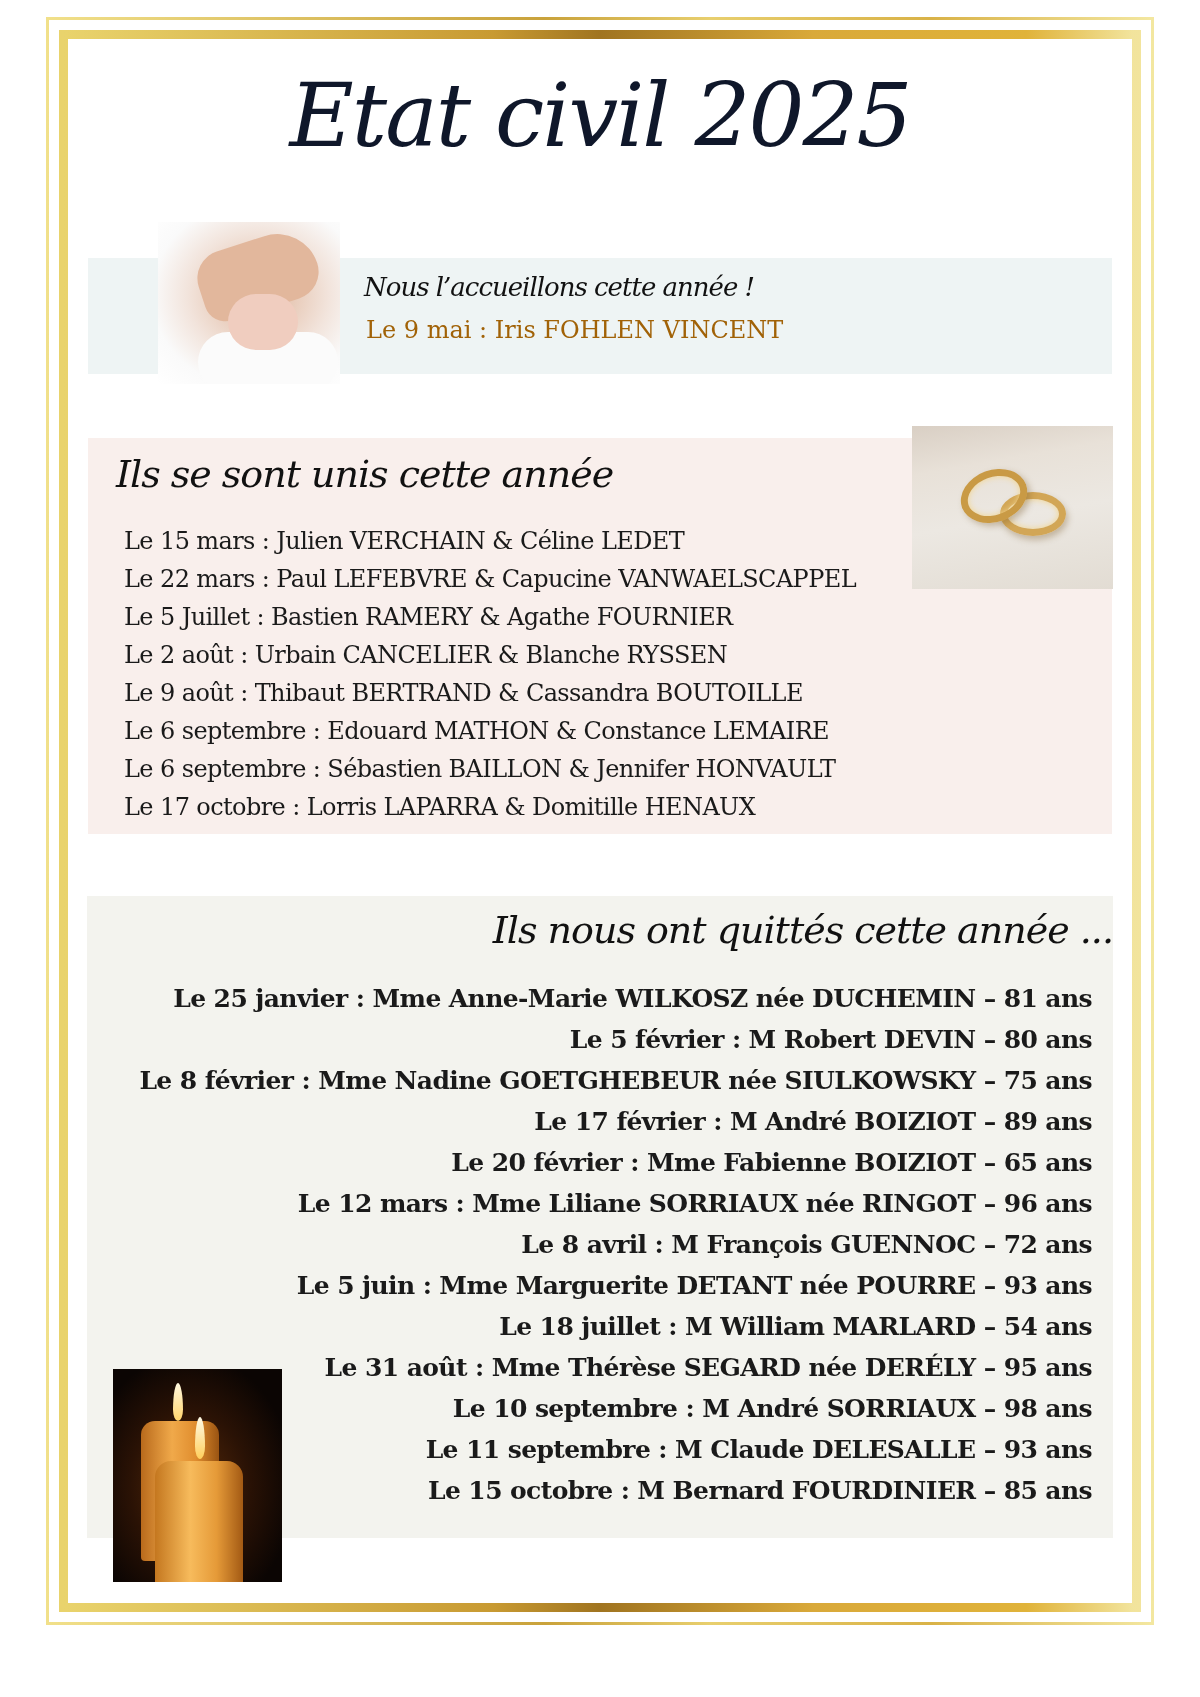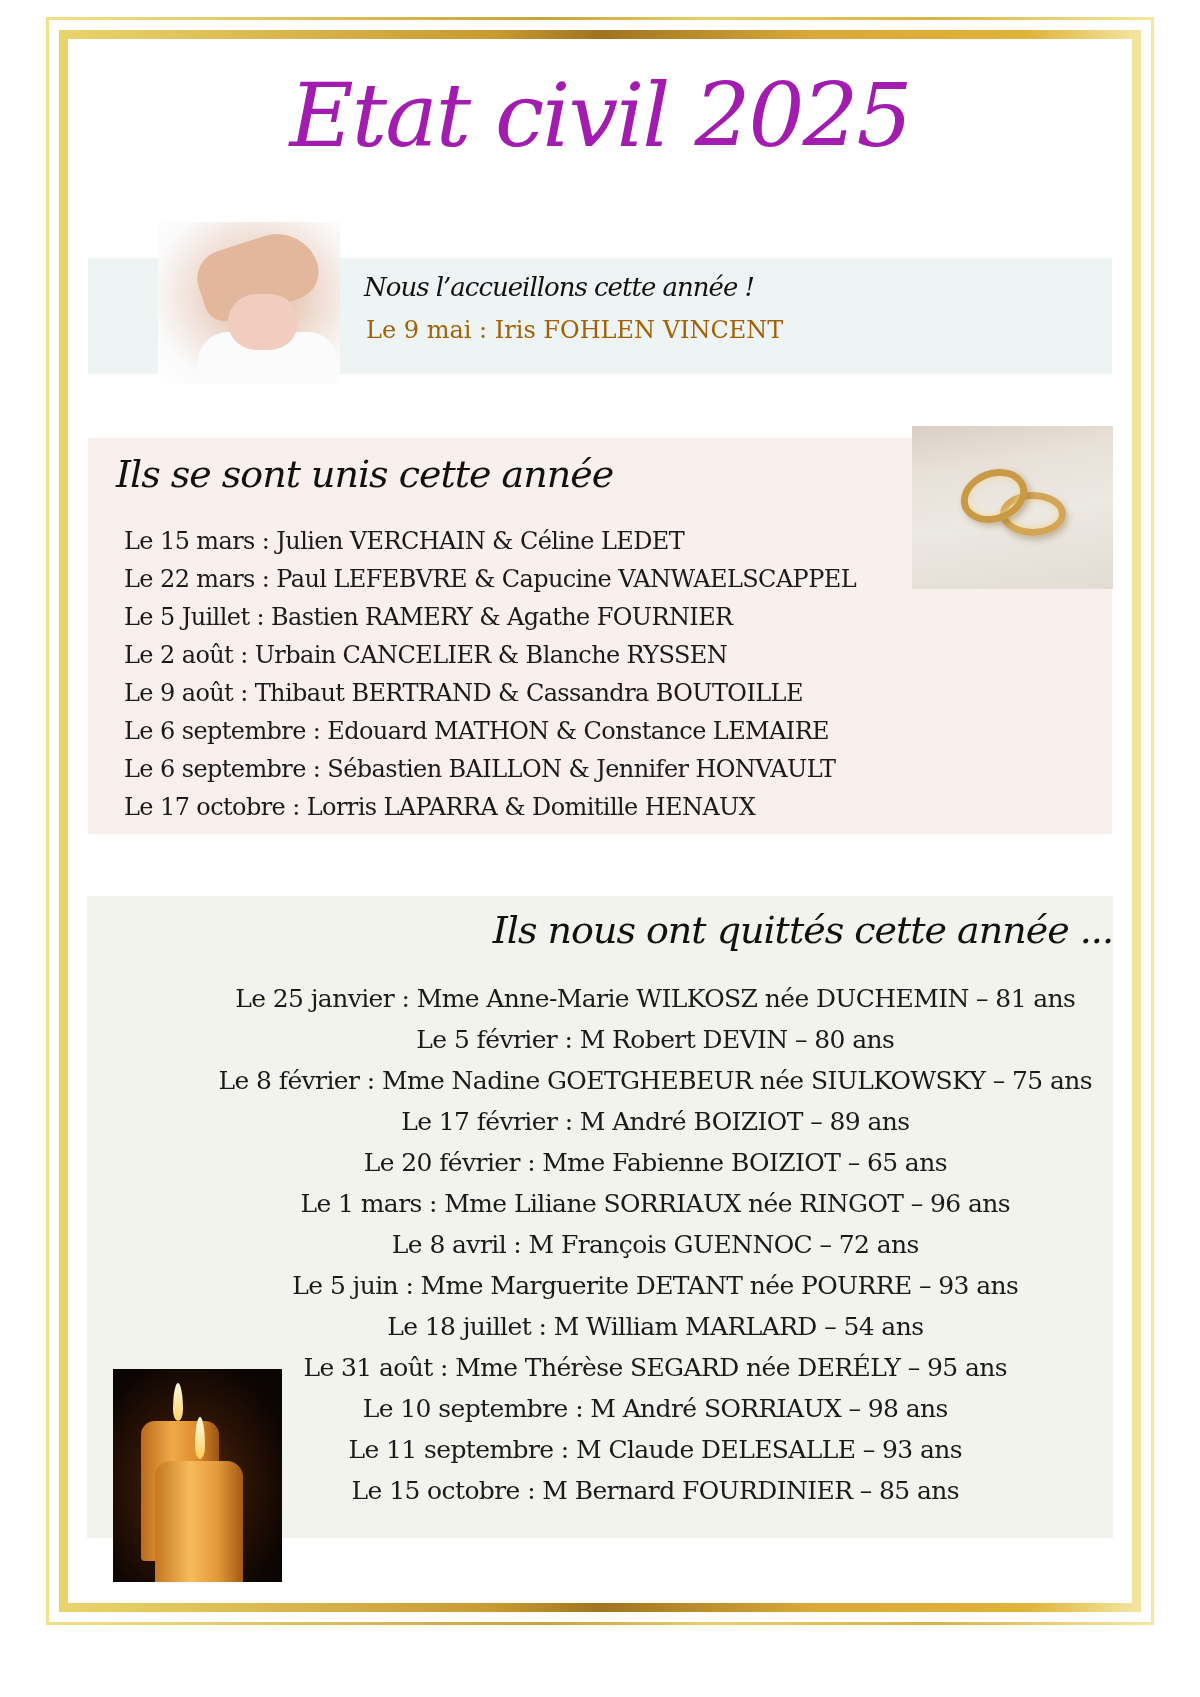--- a/index.html
+++ b/index.html
@@ -5,21 +5,21 @@
     html, body { margin: 0; padding: 0; background: #ffffff; }
     body { width: 1200px; height: 1697px; position: relative; overflow: hidden; font-family: "DejaVu Serif", serif; color: #1a1a1a; }
 
     
     .frame-outer { position: absolute; left: 46px; top: 17px; width: 1108px; height: 1608px; box-sizing: border-box;
       border: 3px solid transparent; border-image: linear-gradient(90deg, #f1e08a, #c9a23b 45%, #e8cf6e 60%, #d9b247 80%, #f3e7a0) 1; }
     .frame-inner { position: absolute; left: 59px; top: 30px; width: 1082px; height: 1582px; box-sizing: border-box;
       border: 9px solid transparent; border-image: linear-gradient(90deg, #e9d36c, #c89a32 40%, #a07420 50%, #d9a93a 70%, #e0b33a 90%, #f2e49d) 1; }
 
     .title { position: absolute; left: 0; top: 68px; width: 1200px; text-align: center;
-      font-family: "DejaVu Serif", serif; font-style: italic; font-size: 88px; letter-spacing: -2px; color: #a21caf; line-height: 1.1; }
+      font-family: "DejaVu Serif", serif; font-style: italic; font-size: 88px; letter-spacing: -2px; color: #0f172a; line-height: 1.1; }
 
     
     .birth-band { position: absolute; left: 88px; top: 258px; width: 1024px; height: 116px; background: #eef4f4; }
     .birth-photo { position: absolute; left: 158px; top: 222px; width: 182px; height: 162px; overflow: hidden;
       background: radial-gradient(ellipse at 55% 45%, #e6c2ac 0%, #e8cbb9 25%, #f2e4dc 50%, #fafafa 75%, #ffffff 100%); }
     .birth-photo .hand1 { position: absolute; left: 40px; top: 18px; width: 120px; height: 70px; border-radius: 40px 60px 40px 30px; background: #e2b79c; transform: rotate(-18deg); }
     .birth-photo .hand2 { position: absolute; left: 70px; top: 72px; width: 70px; height: 56px; border-radius: 30px; background: #f0cdbf; }
     .birth-photo .sleeve { position: absolute; left: 40px; top: 110px; width: 140px; height: 60px; border-radius: 30px; background: #fbfbfb; }
     .birth-heading { position: absolute; left: 364px; top: 272px; font-style: italic; font-size: 26px; color: #111; letter-spacing: -1px; }
     .birth-line { position: absolute; left: 366px; top: 316px; font-size: 24px; color: #a16207; }
@@ -31,21 +31,21 @@
     .rings-photo .ring { position: absolute; border-radius: 50%; border: 7px solid #c99a45; box-shadow: inset 0 0 6px #f3d58b, 2px 4px 6px rgba(120,90,40,0.35); }
     .rings-photo .ring.r1 { left: 48px; top: 44px; width: 54px; height: 38px; transform: rotate(-20deg); }
     .rings-photo .ring.r2 { left: 88px; top: 66px; width: 52px; height: 30px; border-color: #d2a656; }
     .marriage-heading { position: absolute; left: 116px; top: 452px; font-style: italic; font-size: 38px; color: #111; letter-spacing: -1px; }
     .marriage-list { position: absolute; left: 116px; top: 514px; margin: 8px; padding: 0; list-style: none; }
     .marriage-list li { font-size: 24px; height: 38px; line-height: 38px; white-space: nowrap; letter-spacing: -0.6px; }
 
     
     .death-band { position: absolute; left: 87px; top: 896px; width: 1026px; height: 642px; background: #f3f3ee; }
     .death-heading { position: absolute; right: 87px; top: 908px; font-style: italic; font-size: 38px; color: #111; letter-spacing: -1px; text-align: left; }
-    .death-list { position: absolute; right: 108px; top: 978px; margin: 0; padding: 0; list-style: none; text-align: center; }
+    .death-list { position: absolute; right: 108px; top: 978px; margin: 0; padding: 0; list-style: none; text-align: right; font-weight: bold; }
     .death-list li { font-size: 25px; height: 41px; line-height: 41px; white-space: nowrap; letter-spacing: -0.6px; }
     .candle-photo { position: absolute; left: 113px; top: 1369px; width: 169px; height: 213px; overflow: hidden;
       background: radial-gradient(ellipse at 45% 55%, #5a2c0a 0%, #2a1205 45%, #0b0503 80%); }
     .candle-photo .c1 { position: absolute; left: 28px; top: 52px; width: 78px; height: 140px; border-radius: 14px 14px 4px 4px;
       background: linear-gradient(90deg, #b96a1c, #f0a94a 40%, #e08d2e 70%, #9a5412); }
     .candle-photo .c2 { position: absolute; left: 42px; top: 92px; width: 88px; height: 130px; border-radius: 16px 16px 4px 4px;
       background: linear-gradient(90deg, #c4771f, #f7bb5c 40%, #e59a38 70%, #a35a14); }
     .candle-photo .f1 { position: absolute; left: 60px; top: 14px; width: 10px; height: 38px; border-radius: 50% 50% 50% 50% / 70% 70% 30% 30%; background: linear-gradient(#fff8e0, #ffd46b); }
     .candle-photo .f2 { position: absolute; left: 82px; top: 48px; width: 10px; height: 42px; border-radius: 50% 50% 50% 50% / 70% 70% 30% 30%; background: linear-gradient(#fffbe8, #ffcf5c); }
   </style>
@@ -89,21 +89,21 @@
 
 <section>
   <div class="death-band"></div>
   <div class="death-heading">Ils nous ont quittés cette année ...</div>
   <ul class="death-list">
     <li>Le 25 janvier : Mme Anne-Marie WILKOSZ née DUCHEMIN – 81 ans</li>
     <li>Le 5 février : M Robert DEVIN – 80 ans</li>
     <li>Le 8 février : Mme Nadine GOETGHEBEUR née SIULKOWSKY – 75 ans</li>
     <li>Le 17 février : M André BOIZIOT – 89 ans</li>
     <li>Le 20 février : Mme Fabienne BOIZIOT – 65 ans</li>
-    <li>Le 1 mars : Mme Liliane SORRIAUX née RINGOT – 96 ans</li>
+    <li>Le 12 mars : Mme Liliane SORRIAUX née RINGOT – 96 ans</li>
     <li>Le 8 avril : M François GUENNOC – 72 ans</li>
     <li>Le 5 juin : Mme Marguerite DETANT née POURRE – 93 ans</li>
     <li>Le 18 juillet : M William MARLARD – 54 ans</li>
     <li>Le 31 août : Mme Thérèse SEGARD née DERÉLY – 95 ans</li>
     <li>Le 10 septembre : M André SORRIAUX – 98 ans</li>
     <li>Le 11 septembre : M Claude DELESALLE – 93 ans</li>
     <li>Le 15 octobre : M Bernard FOURDINIER – 85 ans</li>
   </ul>
   <div class="candle-photo">
     <div class="c1"></div>

